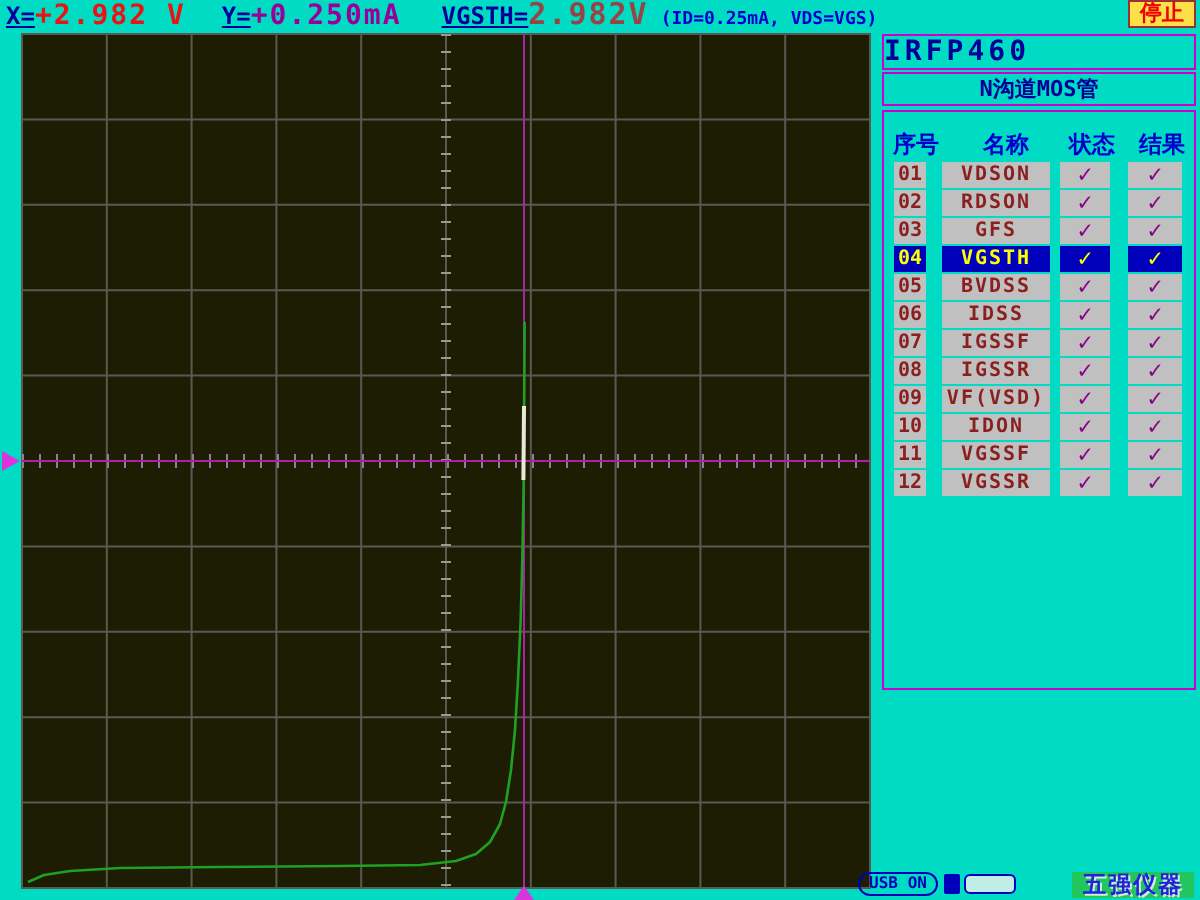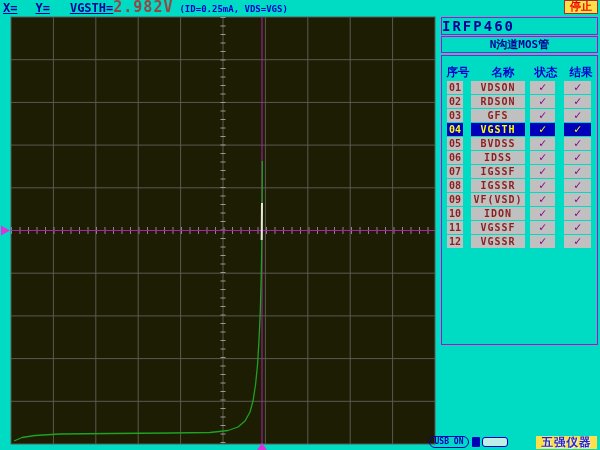--- a/index.html
+++ b/index.html
@@ -52,32 +52,34 @@
   
   .statusbar{position:absolute;left:0;top:436px;width:600px;height:14px;}
   .usb-badge{position:absolute;left:429px;top:0;width:40px;height:12px;
              border:1px solid #0000bb;border-radius:7px;box-sizing:border-box;
              color:#0000bb;font-weight:bold;font-size:8px;line-height:10px;text-align:center;}
   .usb-sq{position:absolute;left:472px;top:1px;width:8px;height:10px;
           background:#0000bb;border-radius:1px;}
   .usb-bar{position:absolute;left:482px;top:1px;width:26px;height:10px;
            border:1px solid #0000bb;border-radius:3px;box-sizing:border-box;background:#bfeee6;}
   .brand-logo{position:absolute;left:536px;top:0;width:61px;height:13px;
-              background:#fde047;color:#2222dd;font-weight:bold;font-size:11.5px;
+              background:#22c55e;color:#2222dd;font-weight:bold;font-size:11.5px;
               line-height:13px;text-align:center;letter-spacing:1px;
               text-shadow:1px 1px 0 rgba(240,240,240,0.85);}
 </style>
 </head>
 <body>
 
 <div class="screen">
 
   <div class="topbar">
     <span class="lbl">X=</span>
+    <span class="val val-x">+2.982 V</span>
     <span class="lbl gap1">Y=</span>
+    <span class="val val-y">+0.250mA</span>
     <span class="lbl lbl-th">VGSTH=</span>
     <span class="val val-th">2.982V</span>
     <span class="cond">(ID=0.25mA, VDS=VGS)</span>
     <div class="stop-btn">停止</div>
   </div>
 
   <div class="graph-wrap">
     <svg id="graph-svg" width="443" height="434" viewBox="0 0 443 434">
         <rect x="11" y="1" width="424" height="427" fill="#1d1d03" stroke="#5a5a52" stroke-width="1"></rect>
         <line x1="53.4" y1="1" x2="53.4" y2="428" stroke="#5a5a52" stroke-width="1"></line>

